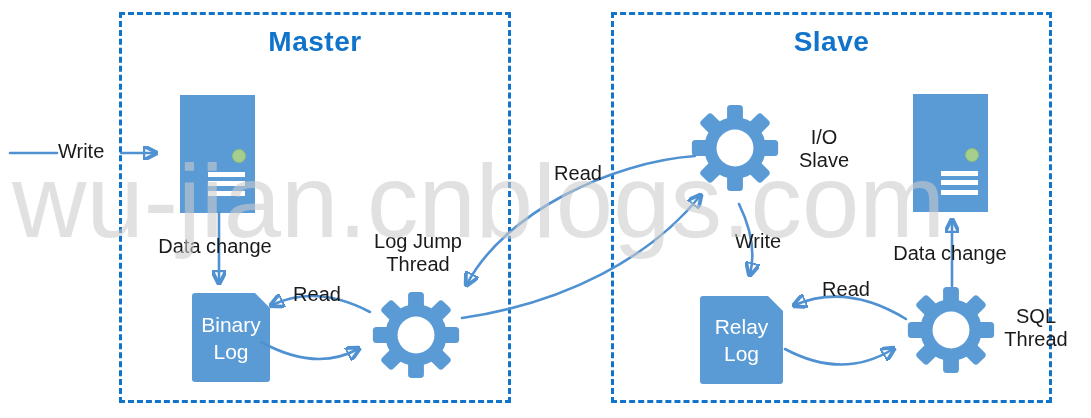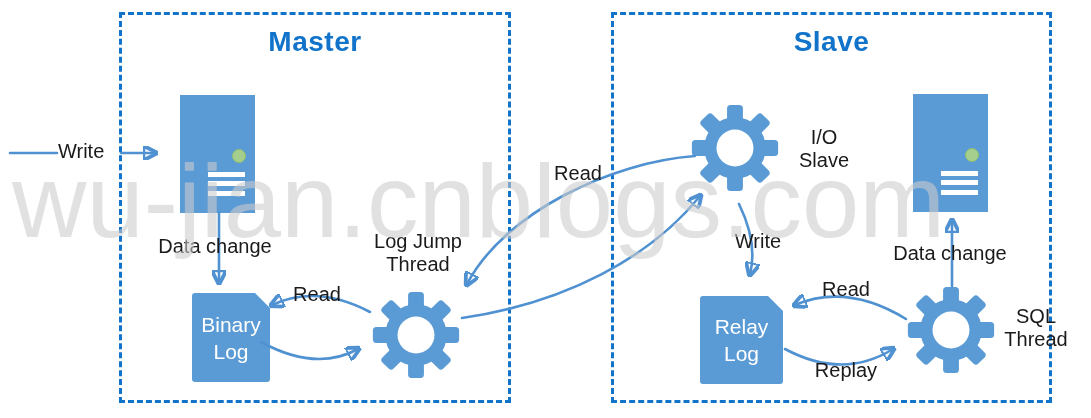--- a/index.html
+++ b/index.html
@@ -214,20 +214,19 @@
   <div class="lbl" id="lbl-write-left">Write</div>
   <div class="lbl" id="lbl-data-change-master">Data change</div>
   <div class="lbl" id="lbl-read-binlog">Read</div>
   <div class="lbl" id="lbl-log-jump-thread">Log Jump
 Thread</div>
   <div class="lbl" id="lbl-read-mid">Read</div>
   <div class="lbl" id="lbl-io-thread">I/O
 Slave</div>
   <div class="lbl" id="lbl-write-slave">Write</div>
   <div class="lbl" id="lbl-read-relay">Read</div>
-  <div class="lbl" id="lbl-replay">Replay</div>
   <div class="lbl" id="lbl-sql-thread">SQL
 Thread</div>
   <div class="lbl" id="lbl-data-change-slave">Data change</div>
 
   <div id="watermark">wu-jian.cnblogs.com</div>
 
 </div>
 
 </body></html>

